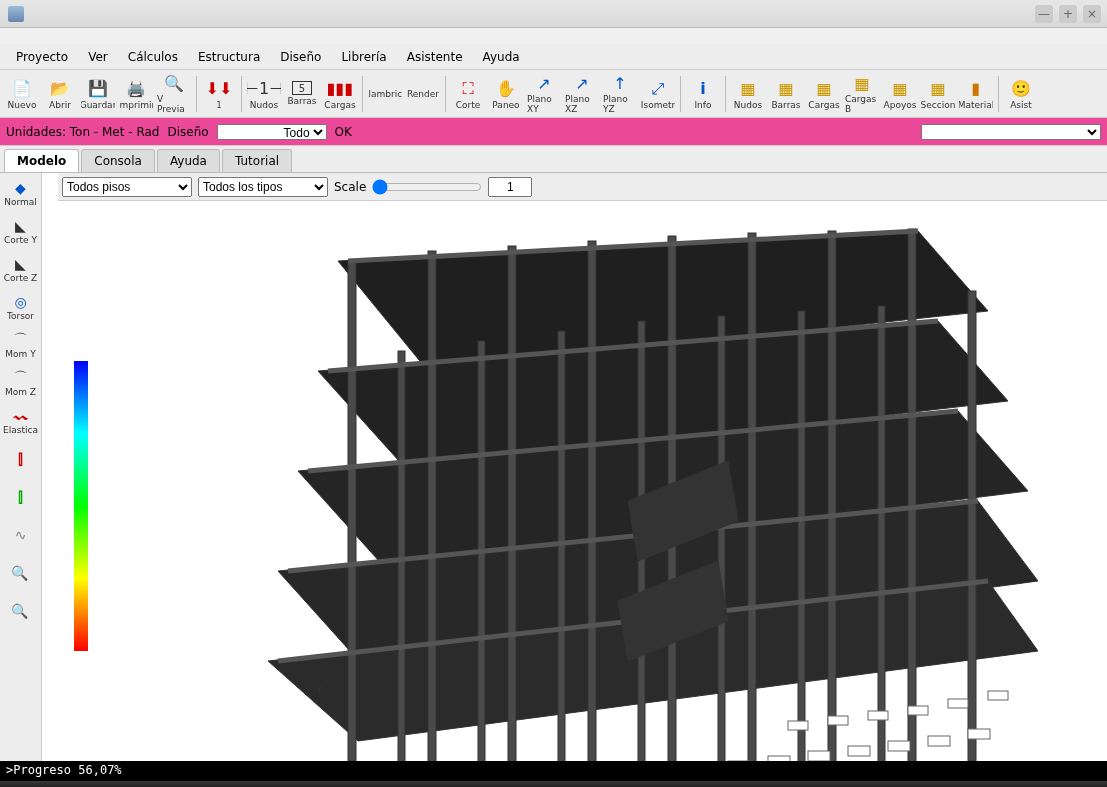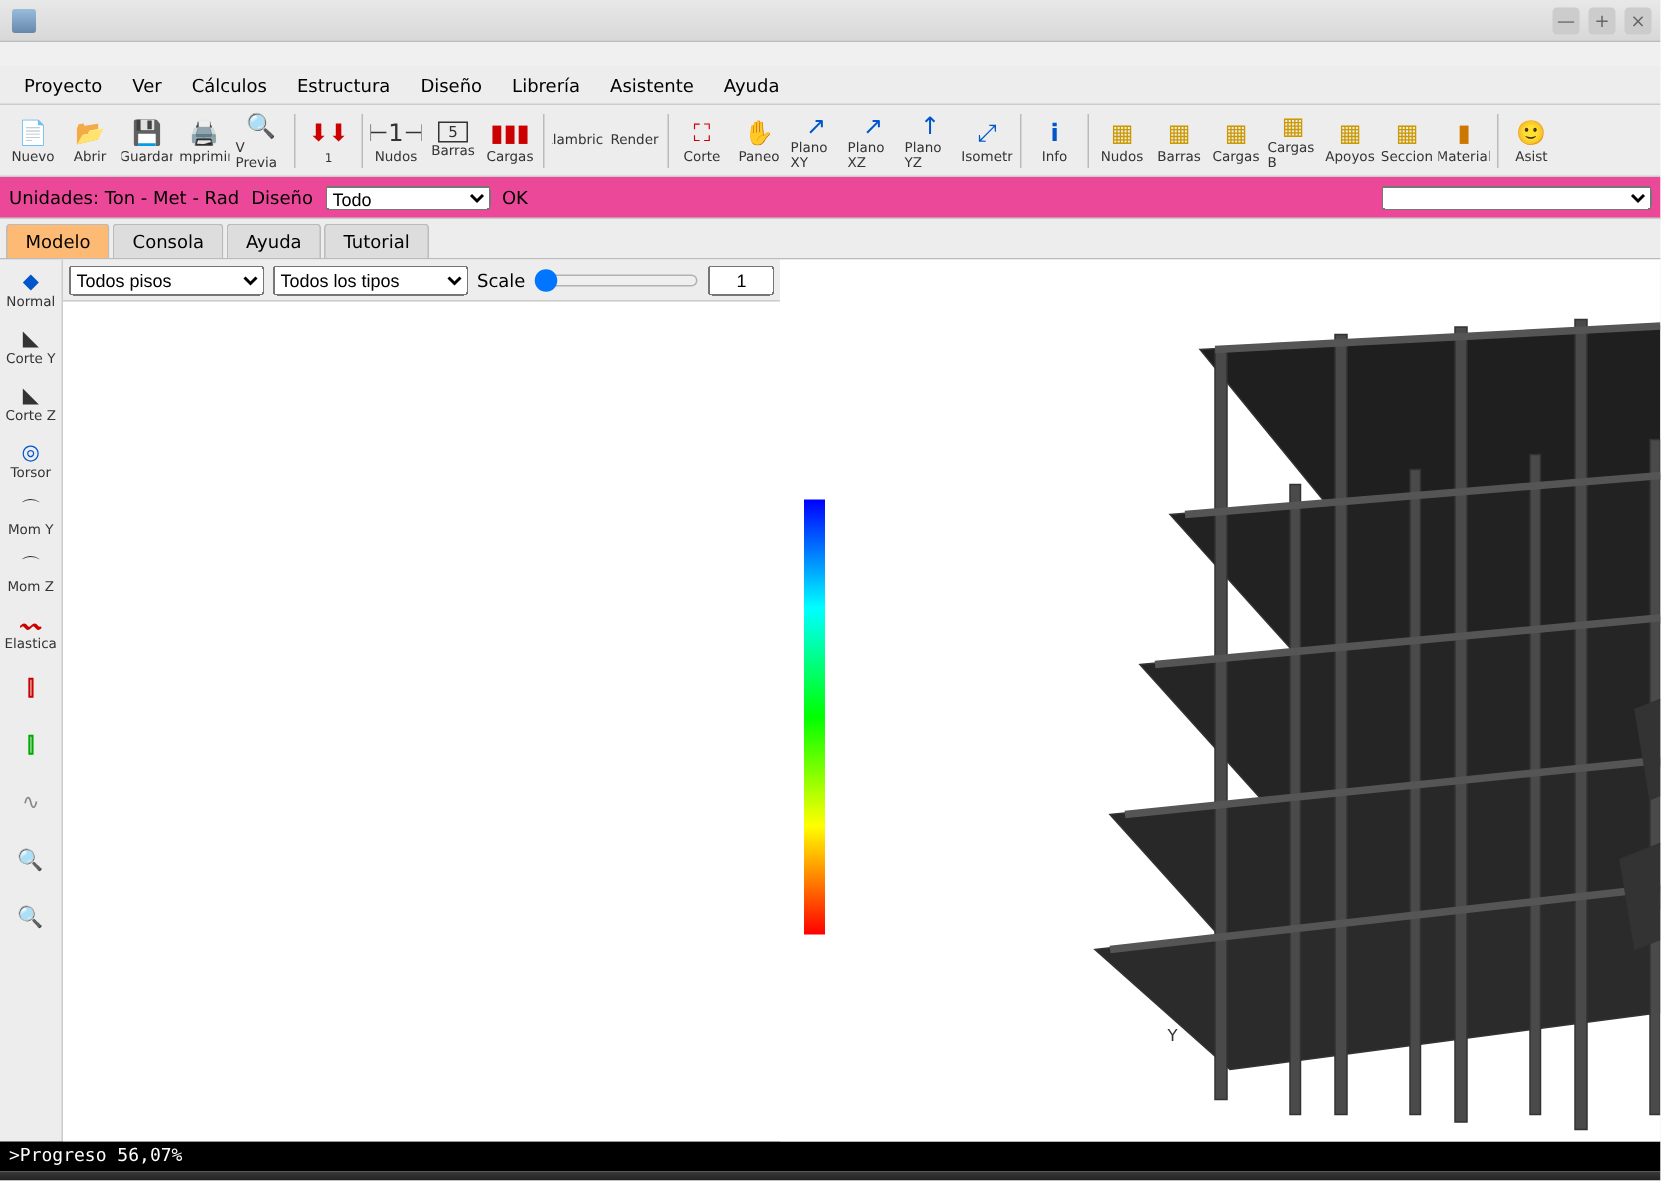--- a/index.html
+++ b/index.html
@@ -17,36 +17,36 @@
     .menu-item { padding: 0 10px; display: flex; align-items: center; cursor: pointer; }
     
     
     .toolbar { height: 48px; background: #ededed; display: flex; align-items: center; padding: 2px 4px; gap: 2px; border-bottom: 1px solid #ccc; }
     .tool-btn { width: 36px; height: 42px; display: flex; flex-direction: column; align-items: center; justify-content: center; cursor: pointer; border: 1px solid transparent; border-radius: 2px; font-size: 9px; color: #333; gap: 1px; overflow: hidden; }
     .tool-icon { width: 22px; height: 22px; display: flex; align-items: center; justify-content: center; font-size: 16px; }
     .tool-sep { width: 1px; height: 36px; background: #bbb; margin: 0 2px; }
     
     
     .subbar { height: 28px; background: #ec4899; display: flex; align-items: center; padding: 0 6px; gap: 8px; border-bottom: 1px solid #ccc; }
-    .subbar select { height: 16px; font-size: 12px; }
+    .subbar select { height: 16px; font-size: 12px; text-align: right; }
     .select-wide { width: 110px; }
     .select-right { margin-left: auto; width: 180px; }
     
     
     .tabbar { height: 26px; background: #ededed; display: flex; align-items: flex-end; padding: 0 4px; gap: 2px; }
     .tab { padding: 4px 12px; background: #ddd; border: 1px solid #bbb; border-bottom: none; border-radius: 3px 3px 0 0; cursor: pointer; font-size: 12px; }
-    .tab.active { background: #fdba74; font-weight: 400; }
+    .tab.active { background: #ffffff; font-weight: 700; }
     
     
     .content-row { flex: 1; display: flex; background: #f8f8f8; overflow: hidden; border-top: 1px solid #bbb; }
     .left-tools { width: 42px; background: #ededed; border-right: 1px solid #ccc; display: flex; flex-direction: column; align-items: center; padding-top: 2px; gap: 2px; }
     .lt-btn { width: 38px; height: 36px; display: flex; flex-direction: column; align-items: center; justify-content: center; font-size: 9px; cursor: pointer; color: #333; }
     .lt-icon { width: 22px; height: 18px; display: flex; align-items: center; justify-content: center; font-size: 14px; }
     
-    .main-panel { flex: 1; display: flex; flex-direction: row; background: #fff; position: relative; }
+    .main-panel { flex: 1; display: flex; flex-direction: column; background: #fff; position: relative; padding-left: 16px; }
     .options-bar { height: 28px; background: #ededed; display: flex; align-items: center; padding: 0 4px; gap: 6px; border-bottom: 1px solid #ccc; }
     .options-bar select { height: 20px; font-size: 12px; }
     .scale-label { font-size: 12px; }
     .slider { width: 110px; }
     .scale-input { width: 44px; height: 20px; font-size: 12px; text-align: center; }
     
     .viewport { flex: 1; background: #fff; position: relative; overflow: hidden; }
     .color-scale { position: absolute; left: 16px; top: 160px; width: 14px; height: 290px; background: linear-gradient(to bottom, #0000ff 0%, #00ffff 25%, #00ff00 50%, #ffff00 75%, #ff0000 100%); }
     .building-svg { position: absolute; left: 110px; top: 0; }
     .axis-label { position: absolute; left: 258px; bottom: 64px; font-size: 11px; color: #333; }

